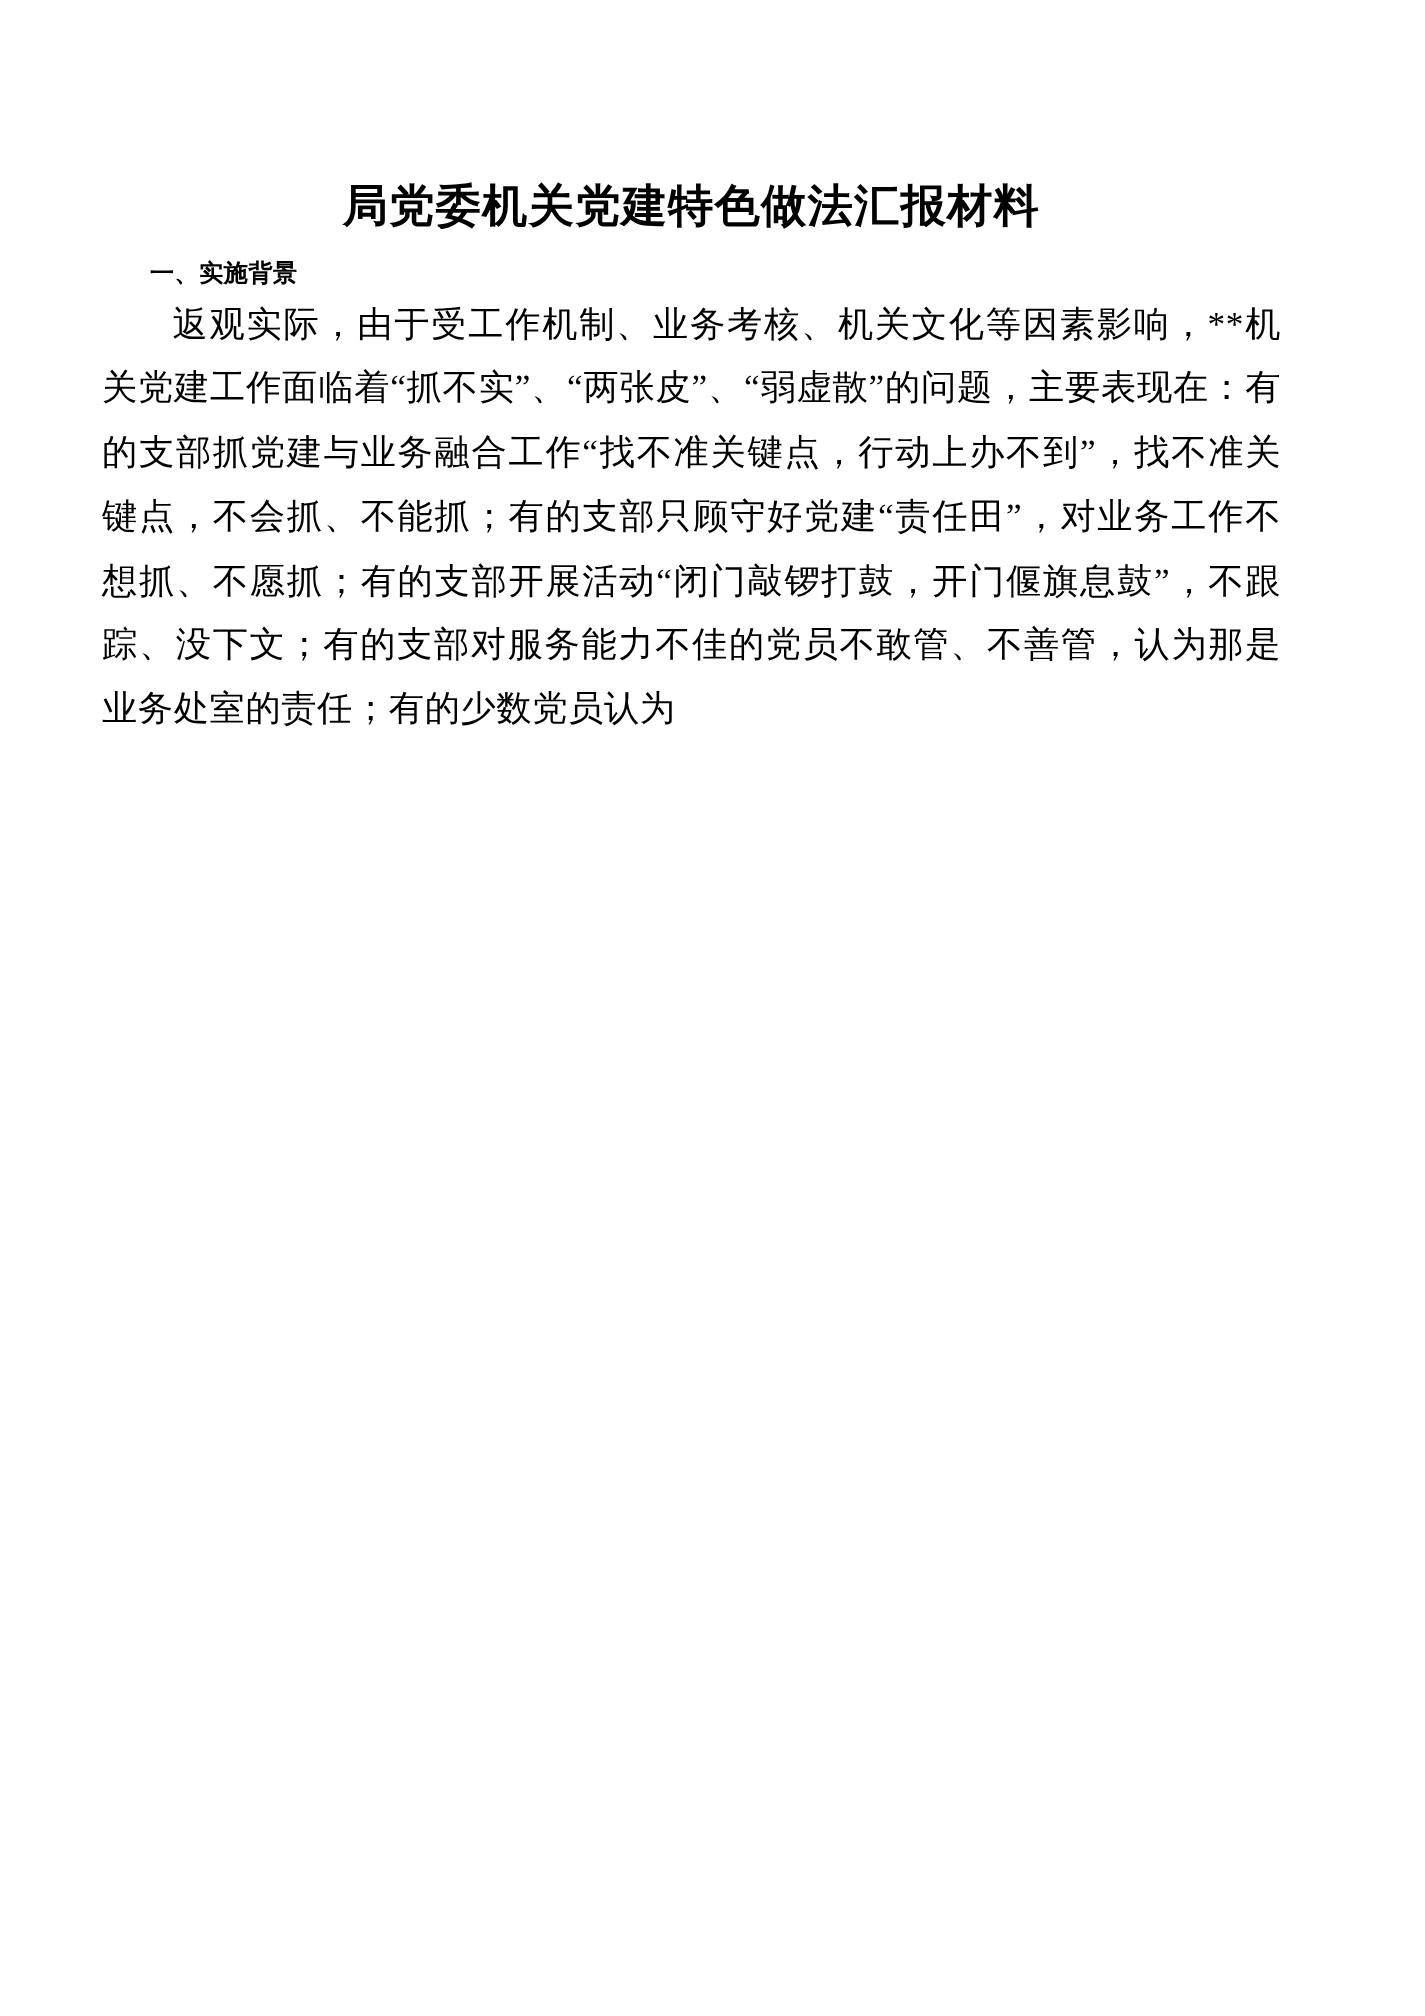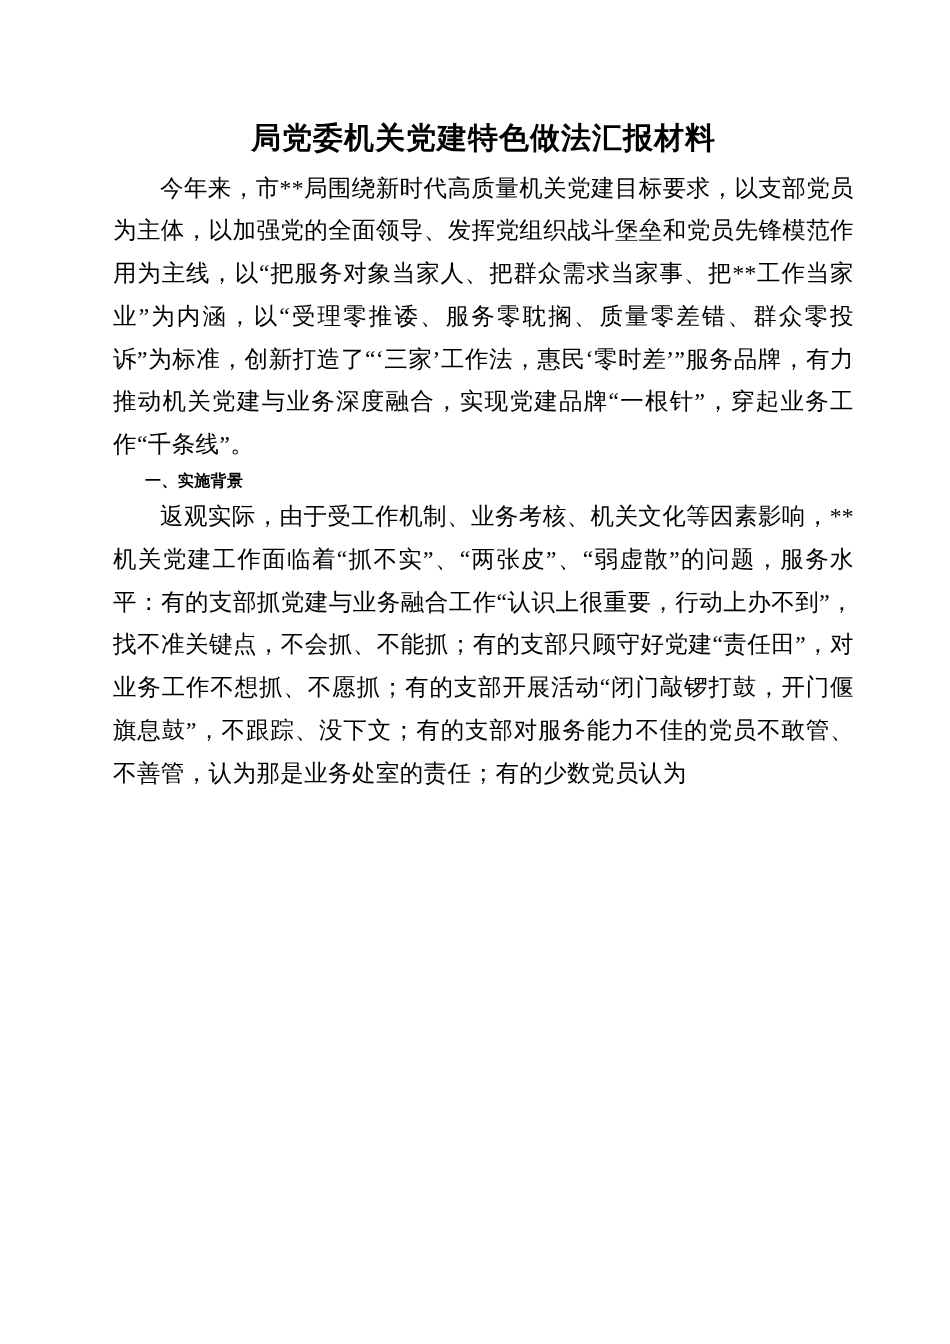--- a/index.html
+++ b/index.html
@@ -11,21 +11,21 @@
     width: 950px;
     height: 1344px;
     font-family: "Liberation Serif", "DejaVu Serif", serif;
     color: #000000;
     overflow: hidden;
   }
   .page {
     box-sizing: border-box;
     width: 950px;
     height: 1344px;
-    padding: 118px 96px 40px 113px;
+    padding: 118px 96px 40px 68px;
     background: #ffffff;
   }
   .doc-title {
     font-family: "DejaVu Sans", "Liberation Sans", sans-serif;
     font-weight: bold;
     font-size: 30px;
     line-height: 1.35;
     text-align: center;
     letter-spacing: 1px;
     margin: 0 0 8px 0;
@@ -47,16 +47,15 @@
     text-indent: 2em;
     margin: 0;
     letter-spacing: 0.4px;
   }
 </style>
 </head>
 <body>
 
 <div class="page">
   <h1 class="doc-title">局党委机关党建特色做法汇报材料</h1>
-  <p class="para">今年来，市**局围绕新时代高质量机关党建目标要求，以支部党员为主体，以加强党的全面领导、发挥党组织战斗堡垒和党员先锋模范作用为主线，以“把服务对象当家人、把群众需求当家事、把**工作当家业”为内涵，以“受理零推诿、服务零耽搁、质量零差错、群众零投诉”为标准，创新打造了“‘三家’工作法，惠民‘零时差’”服务品牌，有力推动机关党建与业务深度融合，实现党建品牌“一根针”，穿起业务工作“千条线”。</p>
   <p class="heading">一、实施背景</p>
-  <p class="para">返观实际，由于受工作机制、业务考核、机关文化等因素影响，**机关党建工作面临着“抓不实”、“两张皮”、“弱虚散”的问题，服务水平：有的支部抓党建与业务融合工作“认识上很重要，行动上办不到”，找不准关键点，不会抓、不能抓；有的支部只顾守好党建“责任田”，对业务工作不想抓、不愿抓；有的支部开展活动“闭门敲锣打鼓，开门偃旗息鼓”，不跟踪、没下文；有的支部对服务能力不佳的党员不敢管、不善管，认为那是业务处室的责任；有的少数党员认为</p>
+  <p class="para">返观实际，由于受工作机制、业务考核、机关文化等因素影响，**机关党建工作面临着“抓不实”、“两张皮”、“弱虚散”的问题，主要表现在：有的支部抓党建与业务融合工作“找不准关键点，行动上办不到”，找不准关键点，不会抓、不能抓；有的支部只顾守好党建“责任田”，对业务工作不想抓、不愿抓；有的支部开展活动“闭门敲锣打鼓，开门偃旗息鼓”，不跟踪、没下文；有的支部对服务能力不佳的党员不敢管、不善管，认为那是业务处室的责任；有的少数党员认为</p>
 </div>
 
 </body></html>

